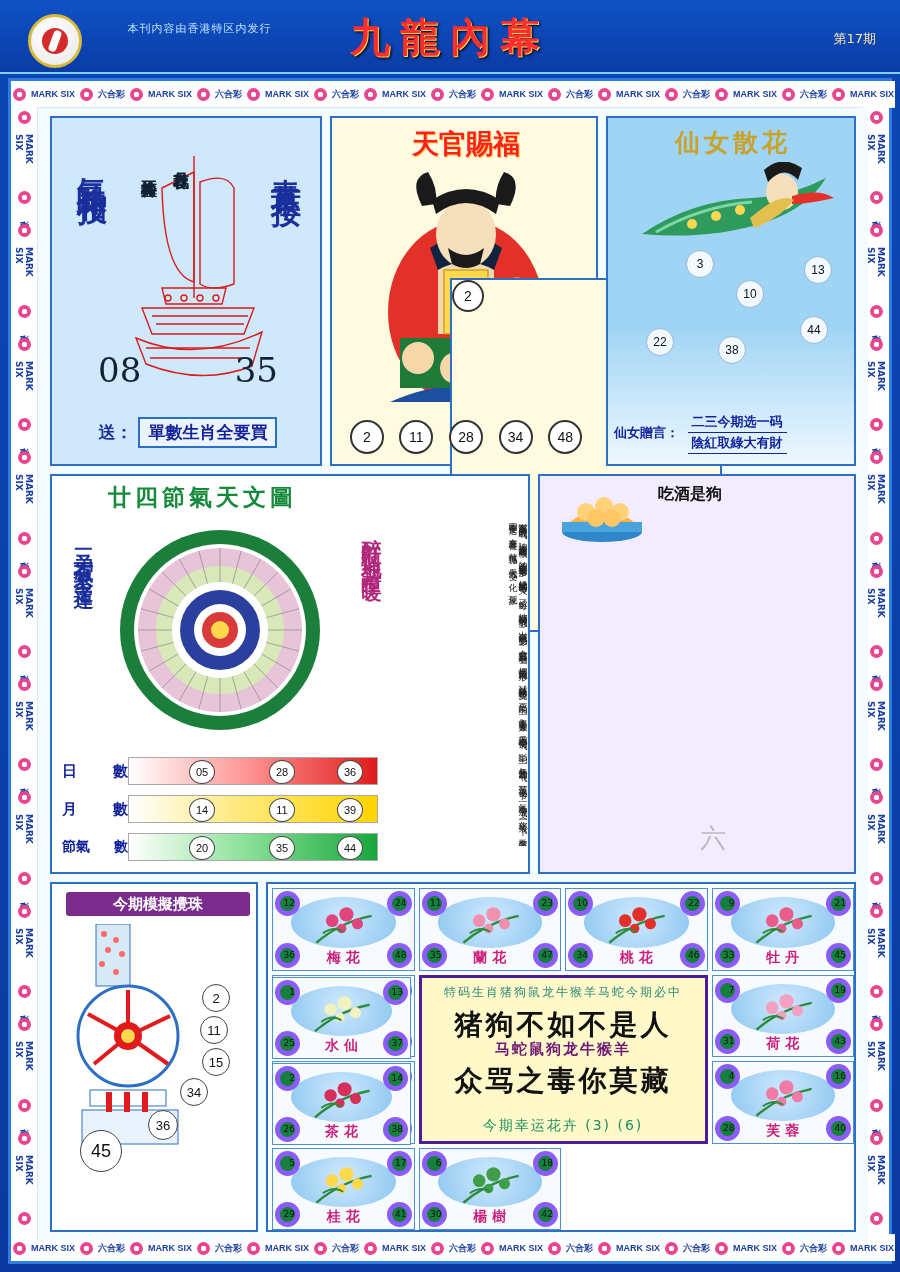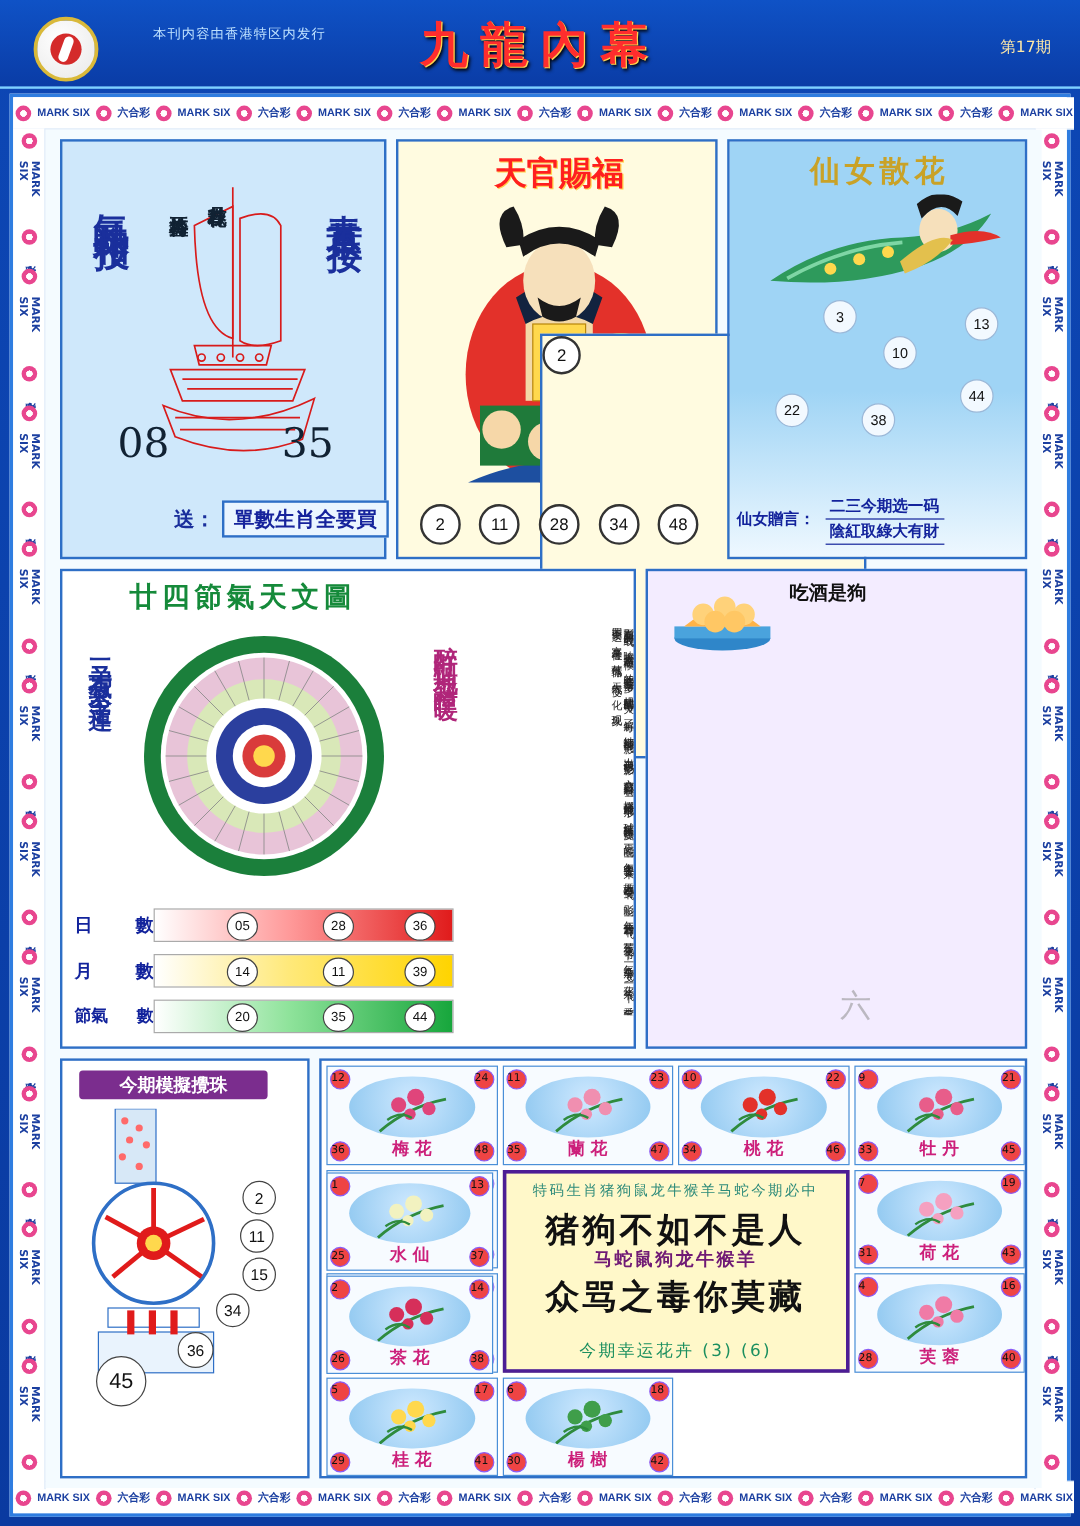--- a/index.html
+++ b/index.html
@@ -47,21 +47,21 @@
   
   .b1{left:12px;top:8px;width:272px;height:350px;background:#cfe8fb;border:2px solid #2e6fc6;}
   .b1 .vtxt{position:absolute;left:14px;top:36px;width:46px;color:#1a2f9c;font-size:30px;font-weight:bold;
     writing-mode:vertical-rl;letter-spacing:6px;font-family:"DejaVu Serif",serif;}
   .b1 .vtxt2{position:absolute;right:14px;top:36px;width:46px;color:#1a2f9c;font-size:30px;font-weight:bold;
     writing-mode:vertical-rl;letter-spacing:6px;font-family:"DejaVu Serif",serif;}
   .b1 .num-l{position:absolute;left:46px;top:232px;font-size:34px;color:#123;font-family:"DejaVu Serif",serif;}
   .b1 .num-r{position:absolute;right:42px;top:232px;font-size:34px;color:#123;font-family:"DejaVu Serif",serif;}
   .b1 .ship{position:absolute;left:70px;top:30px;width:150px;height:240px;}
   .b1 .sail-txt{position:absolute;color:#123;font-size:16px;font-weight:bold;writing-mode:vertical-rl;font-family:"DejaVu Serif",serif;}
-  .b1 .foot{position:absolute;left:0;bottom:16px;width:272px;text-align:right;font-size:17px;font-weight:bold;color:#1a2f9c;}
+  .b1 .foot{position:absolute;left:0;bottom:16px;width:272px;text-align:center;font-size:17px;font-weight:bold;color:#1a2f9c;}
   .b1 .foot .tag{color:#1a2f9c;}
   .b1 .foot .cap{display:inline-block;border:2px solid #2e6fc6;padding:2px 8px;background:#eaf5ff;color:#16239c;}
 
   
   .b2{left:292px;top:8px;width:268px;height:350px;background:#fffbe0;border:2px solid #2e6fc6;}
   .b2 .title{position:absolute;left:0;top:8px;width:268px;text-align:center;font-size:27px;font-weight:bold;color:#ff1f1f;
     font-family:"DejaVu Serif",serif;text-shadow:1px 1px 0 #ffd34d;}
   .b2 .fig{position:absolute;left:28px;top:44px;width:212px;height:248px;}
   .b2 .balls{position:absolute;left:0;bottom:10px;width:268px;display:flex;justify-content:space-around;padding:0 10px;box-sizing:border-box;}
   .b2 .mid-ball{position:absolute;left:118px;top:160px;}
@@ -96,34 +96,34 @@
   .b5{left:500px;top:366px;width:318px;height:400px;background:#f3ecff;border:2px solid #2e6fc6;}
   .b5 .head{position:absolute;left:118px;top:8px;font-size:16px;font-weight:bold;color:#111;font-family:"DejaVu Serif",serif;}
   .b5 .plate{position:absolute;left:14px;top:12px;width:96px;height:60px;}
   .b5 .body{position:absolute;left:10px;top:60px;width:300px;font-size:15px;line-height:30px;color:#111;
     font-family:"DejaVu Serif",serif;}
   .b5 .hl{background:#ffe400;}
   .b5 .six{position:absolute;left:160px;bottom:16px;font-size:26px;color:#8f8f8f;opacity:.55;font-family:"DejaVu Serif",serif;}
 
   
   .b6{left:12px;top:774px;width:208px;height:350px;background:#ffffff;border:2px solid #2e6fc6;}
-  .b6 .title{position:absolute;left:14px;top:8px;width:157px;height:24px;background:#7b2d8e;color:#fff;
+  .b6 .title{position:absolute;left:14px;top:8px;width:184px;height:24px;background:#7b2d8e;color:#fff;
     font-size:15px;font-weight:bold;text-align:center;line-height:24px;border-radius:3px;}
   .b6 .machine{position:absolute;left:20px;top:40px;width:120px;height:230px;}
   .ball{display:inline-flex;align-items:center;justify-content:center;border-radius:50%;
     background:#fff;border:1px solid #555;font-size:12px;color:#111;font-family:"Liberation Sans",sans-serif;}
   .b6 .bb{position:absolute;}
 
   
   .b7{left:228px;top:774px;width:590px;height:350px;background:#ffffff;border:2px solid #2e6fc6;}
   .cardwrap{position:absolute;left:4px;top:4px;width:582px;height:342px;display:grid;
     grid-template-columns:repeat(4,1fr);grid-template-rows:repeat(4,1fr);gap:4px;}
   .card{position:relative;border:1px solid #4a8fd8;background:#f7fbff;box-sizing:border-box;}
-  .card .cn{position:absolute;font-size:9px;width:15px;height:15px;line-height:14px;text-align:left;
-    border-radius:50%;border:1px solid #8b5cf6;background:#ef4444;color:#111;}
+  .card .cn{position:absolute;font-size:9px;width:15px;height:15px;line-height:14px;text-align:right;
+    border-radius:50%;border:5px solid #8b5cf6;background:#15803d;color:#111;}
   .card .tl{left:2px;top:2px;} .card .tr{right:2px;top:2px;}
   .card .bl{left:2px;bottom:2px;} .card .br{right:2px;bottom:2px;}
   .card .name{position:absolute;left:0;bottom:3px;width:100%;text-align:center;font-size:14px;font-weight:bold;
     color:#cc1f7a;font-family:"DejaVu Serif",serif;}
   .card .art{position:absolute;left:18px;top:8px;right:18px;bottom:22px;border-radius:50%;
     background:radial-gradient(circle at 50% 40%,#cfe9ff,#8cc6ef);overflow:hidden;}
   .center-panel{grid-column:1/4;grid-row:2/4;border:3px solid #4c1d95;background:#fff8c9;position:relative;}
   .center-panel .faint{position:absolute;left:0;top:6px;width:100%;text-align:center;font-size:12px;color:#2e8b7a;letter-spacing:2px;}
   .center-panel .l1{position:absolute;left:0;top:28px;width:100%;text-align:center;font-size:28px;font-weight:bold;color:#111;font-family:"DejaVu Serif",serif;letter-spacing:3px;}
   .center-panel .l2{position:absolute;left:0;top:62px;width:100%;text-align:center;font-size:15px;font-weight:bold;color:#701a75;letter-spacing:2px;}

